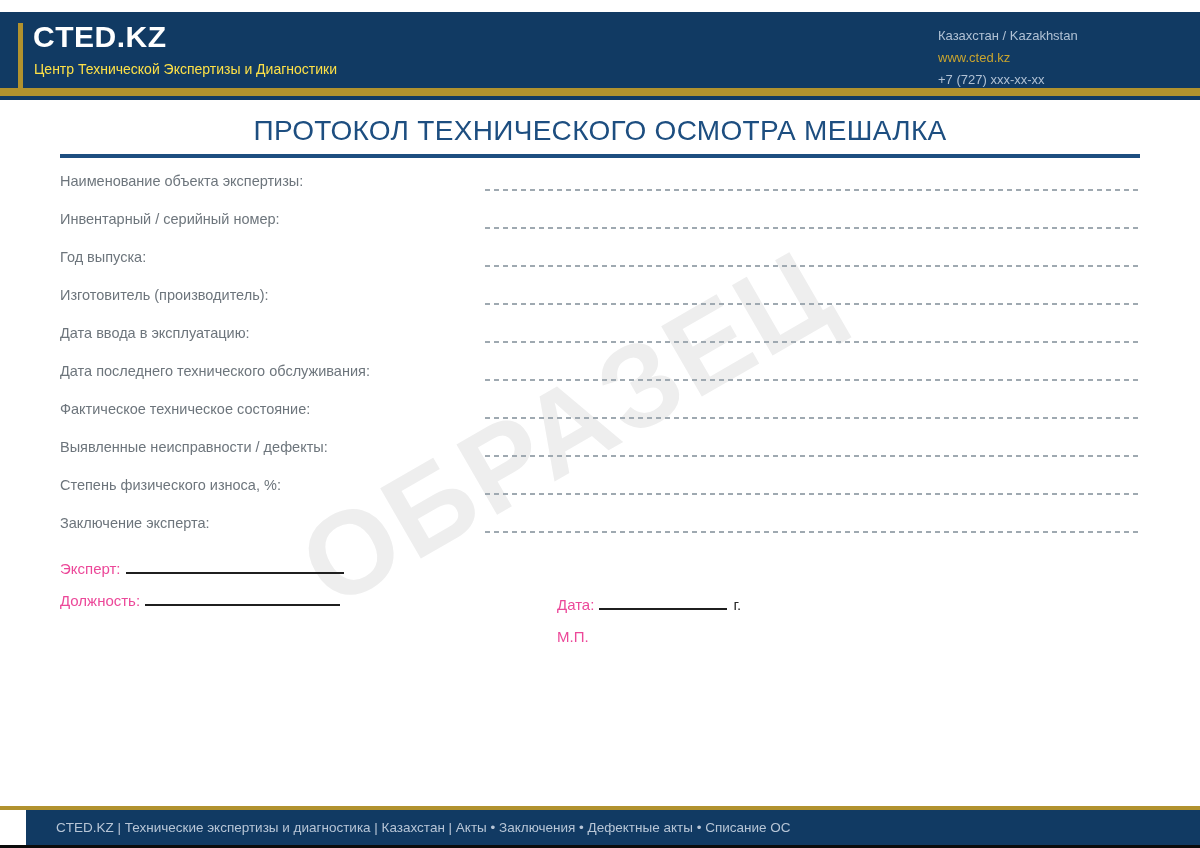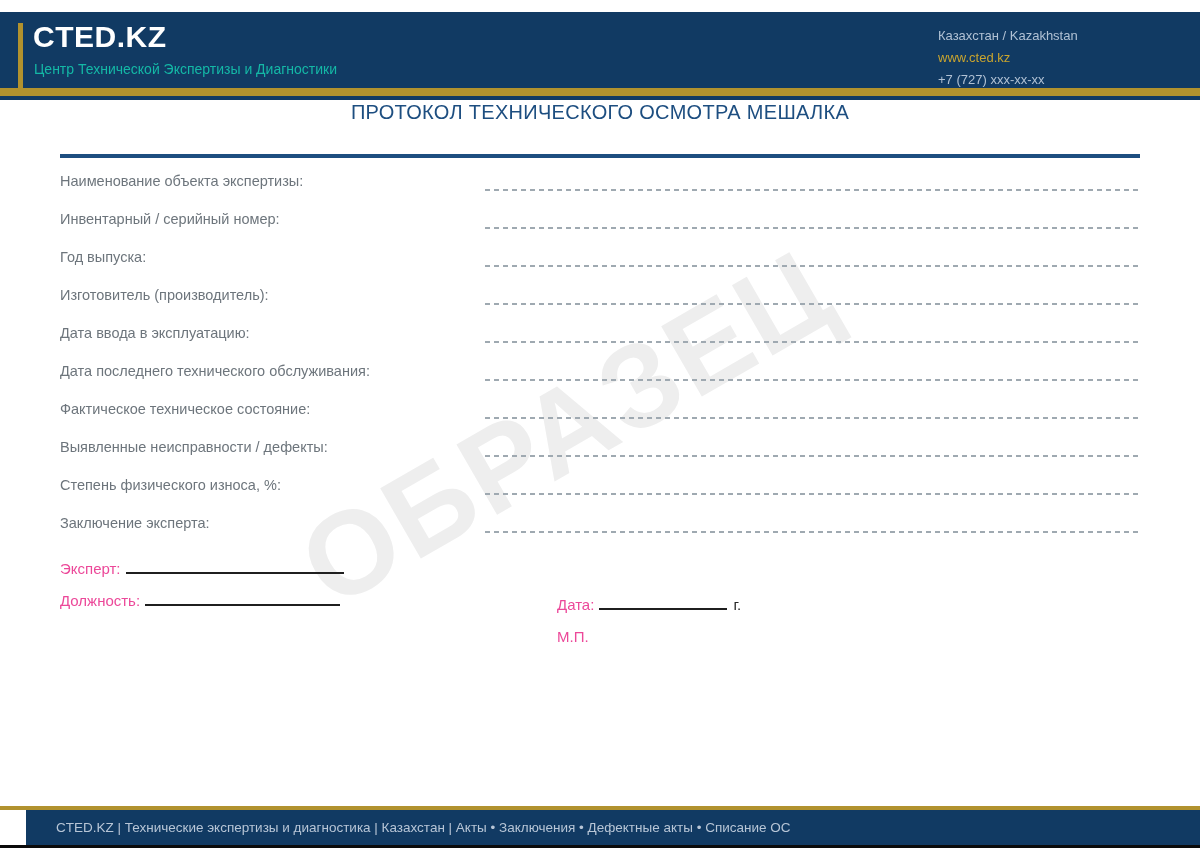--- a/index.html
+++ b/index.html
@@ -18,21 +18,21 @@
   .logo-accent-bar {
     position:absolute; left:18px; top:11px; width:5px; height:66px;
     background:#b1922e;
   }
   .logo-text {
     position:absolute; left:33px; top:8px;
     font-size:30px; font-weight:bold; color:#ffffff; letter-spacing:0.5px;
   }
   .tagline {
     position:absolute; left:34px; top:49px;
-    font-size:14px; color:#14b8a6;
+    font-size:14px; color:#fde047;
   }
   .header-contacts {
     position:absolute; left:938px; top:13px;
     font-size:13px; line-height:22px;
   }
   .hc-region { color:#b0c1d4; }
   .hc-site   { color:#c9a42e; cursor:pointer; }
   .hc-phone  { color:#b0c1d4; }
   .gold-stripe {
     position:absolute; left:0; top:88px; width:1200px; height:8px;
@@ -40,22 +40,22 @@
   }
 
   
   .watermark {
     position:absolute; left:567px; top:427px;
     transform:translate(-50%,-50%) rotate(-30deg);
     font-size:118px; font-weight:bold; color:#eeeeee;
     letter-spacing:3px; white-space:nowrap; z-index:0;
   }
   .doc-title {
-    position:absolute; left:0; top:101px; width:1200px;
-    text-align:center; font-size:20px; color:#1d4e80; letter-spacing:0.3px;
+    position:absolute; left:0; top:115px; width:1200px;
+    text-align:center; font-size:28px; color:#1d4e80; letter-spacing:0.3px;
     z-index:1;
   }
   .title-rule {
     position:absolute; left:60px; top:154px; width:1080px; height:4px;
     background:#1d4e80; z-index:1;
   }
   .form {
     position:absolute; left:60px; top:0; width:1080px; height:628px; z-index:1;
   }
   .form-row { position:absolute; left:0; width:1080px; height:38px; }

